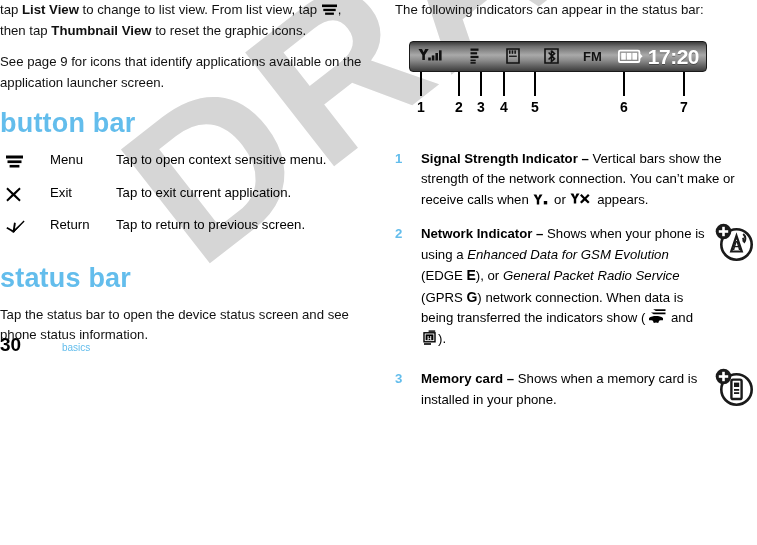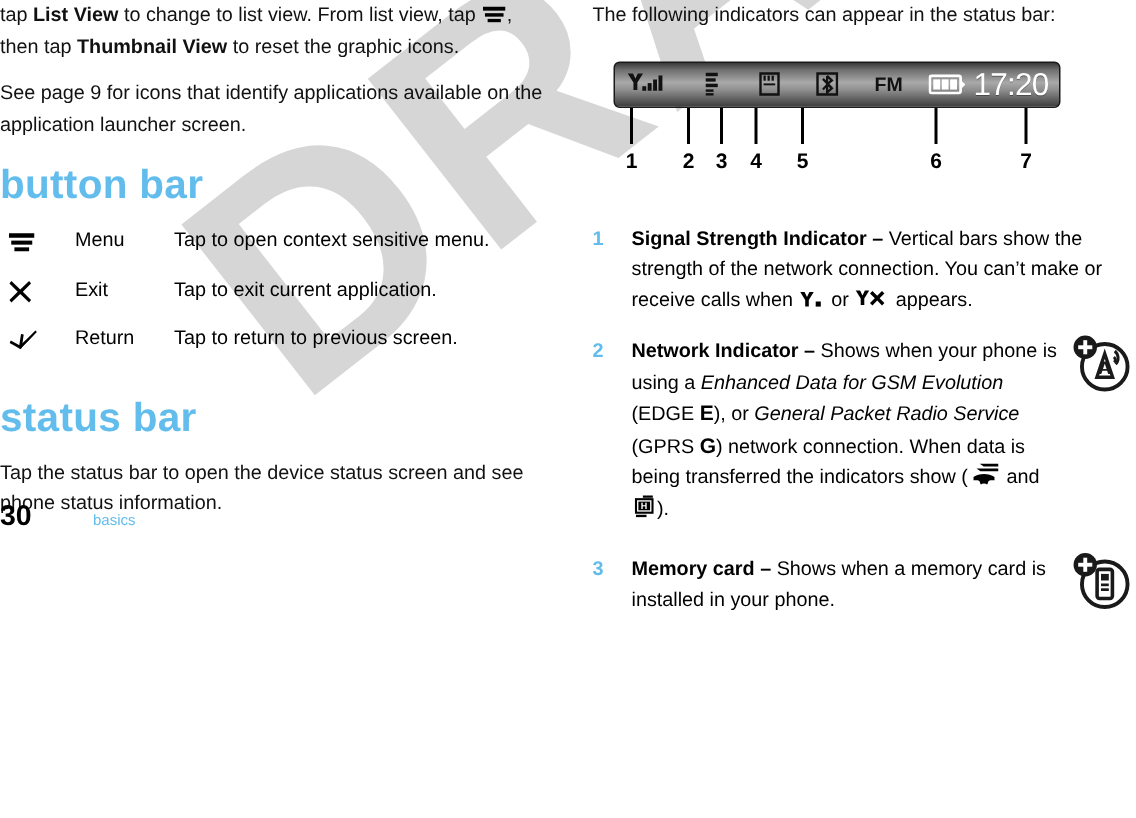--- a/index.html
+++ b/index.html
@@ -165,21 +165,21 @@
     position: absolute;
     right: 7px;
     top: 2px;
     display: flex;
     align-items: center;
     gap: 4px;
     height: 25px;
   }
   .sb-clock {
     font-size: 21px;
-    font-weight: normal;
+    font-weight: bold;
     color: #ffffff;
     letter-spacing: -0.5px;
     line-height: 25px;
     text-shadow: 0 1px 0 rgba(0,0,0,.35);
   }
   .leaders {
     position: absolute;
     left: 0; top: 31px;
     width: 330px; height: 28px;
   }

